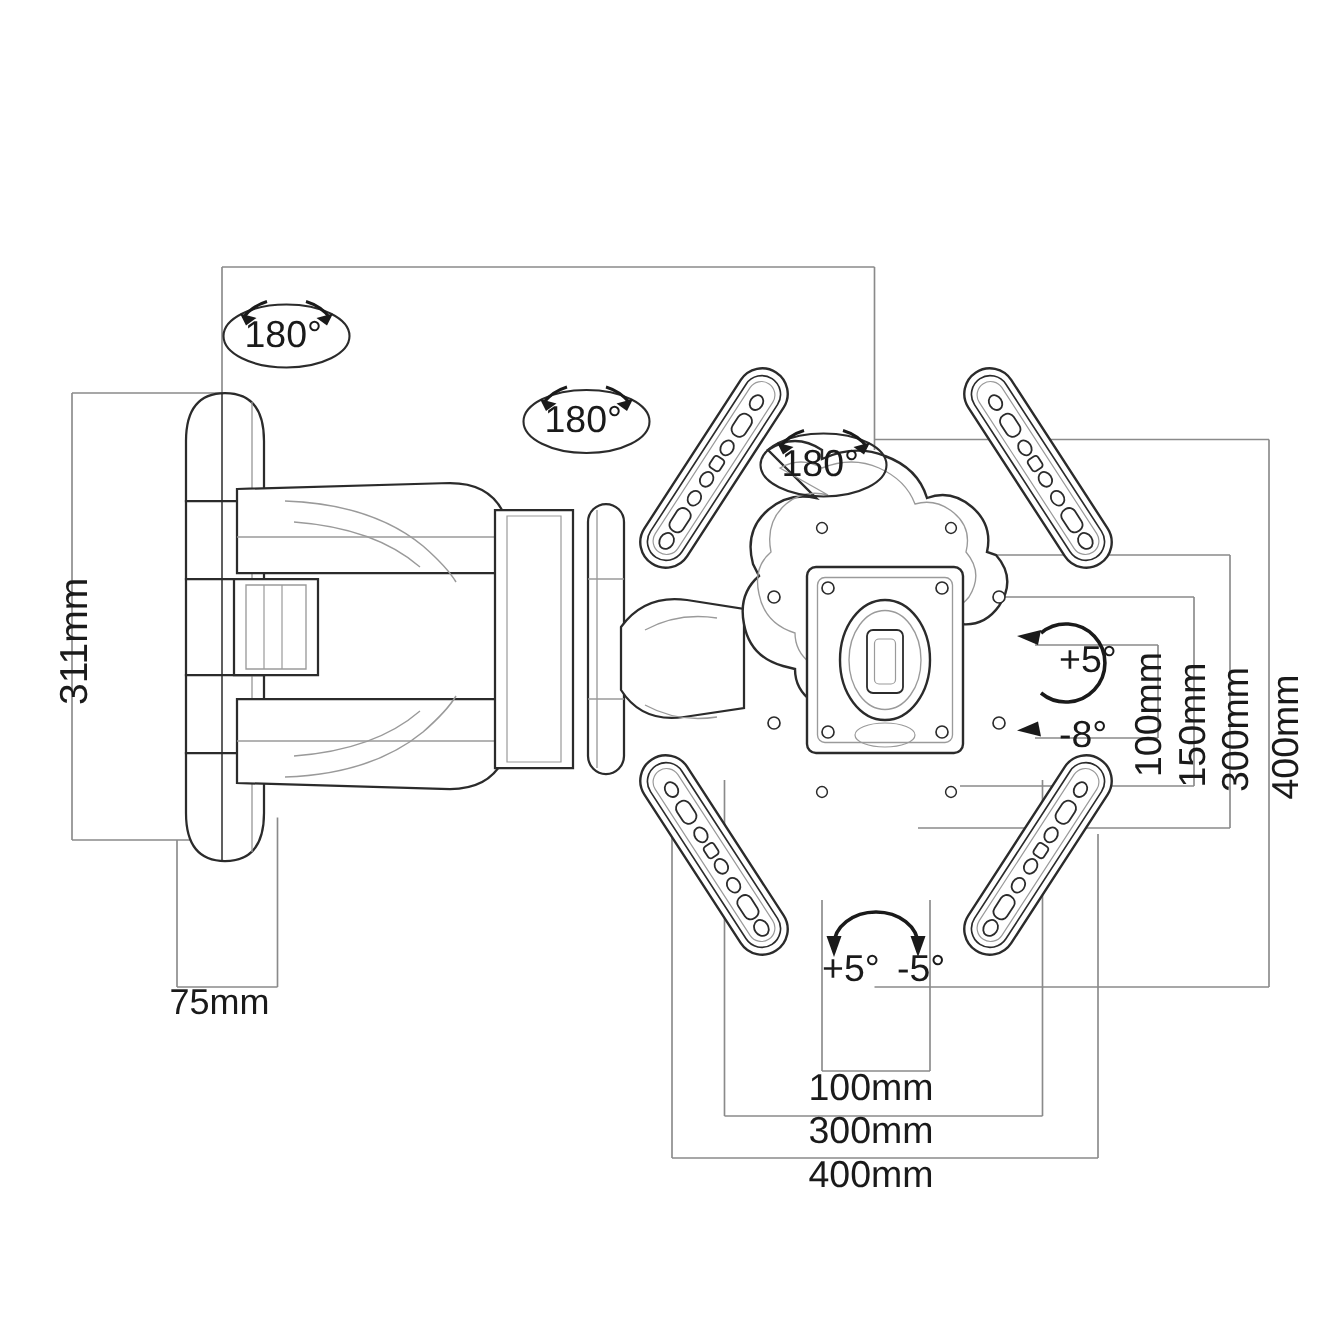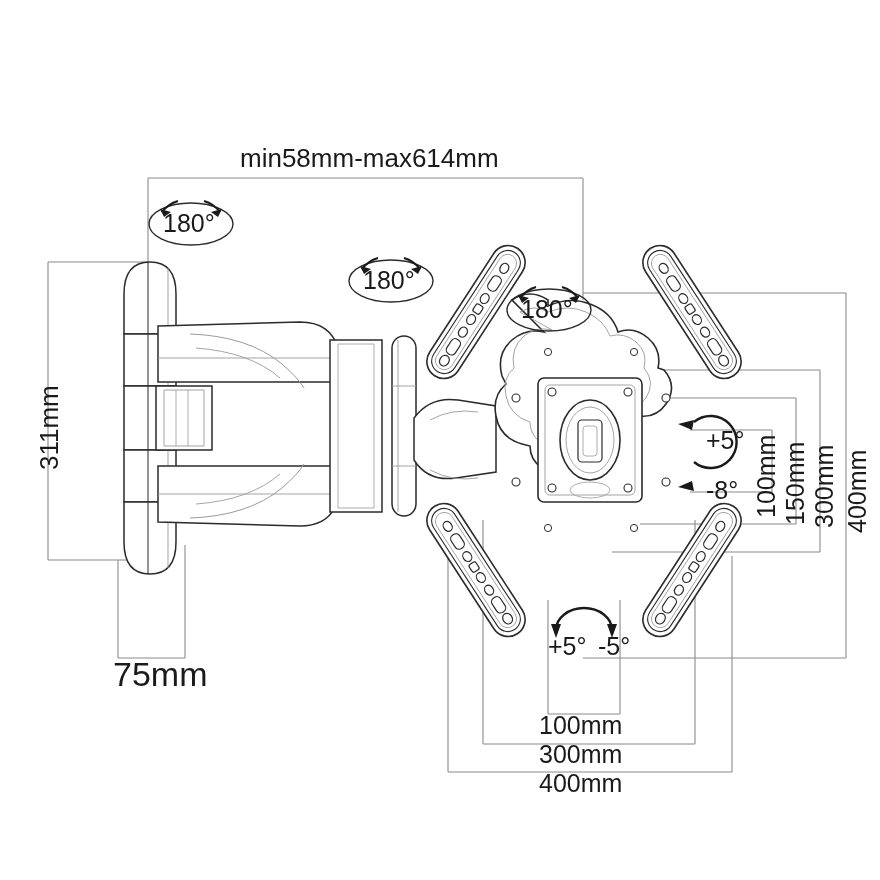--- a/index.html
+++ b/index.html
@@ -191,25 +191,24 @@
     <path d="M678 487 l16 4 l-2 -10 z" fill="#1a1a1a"></path>
   </g>
 
   <g>
     <path d="M556 630 a28 22 0 0 1 56 0" fill="none" stroke="#1a1a1a" stroke-width="2.4"></path>
     <path d="M551 624 l10 0 l-5 14 z" fill="#1a1a1a"></path>
     <path d="M607 624 l10 0 l-5 14 z" fill="#1a1a1a"></path>
   </g>
 </svg>
 
-<div class="lbl" style="left:240px;top:145px;font-size:26px;">min58mm-max614mm</div>
 
 <div class="lbl vert" style="left:36px;top:470px;font-size:26px;transform:rotate(-90deg);">311mm</div>
 
-<div class="lbl" style="left:113px;top:657px;font-size:34px;">75mm</div>
+<div class="lbl" style="left:113px;top:657px;font-size:24px;">75mm</div>
 
 <div class="lbl" style="left:163px;top:211px;font-size:25px;">180°</div>
 <div class="lbl" style="left:363px;top:268px;font-size:25px;">180°</div>
 <div class="lbl" style="left:521px;top:297px;font-size:25px;">180°</div>
 
 <div class="lbl" style="left:706px;top:428px;font-size:25px;">+5°</div>
 <div class="lbl" style="left:706px;top:478px;font-size:25px;">-8°</div>
 
 <div class="lbl" style="left:548px;top:634px;font-size:25px;">+5°</div>
 <div class="lbl" style="left:598px;top:634px;font-size:25px;">-5°</div>

